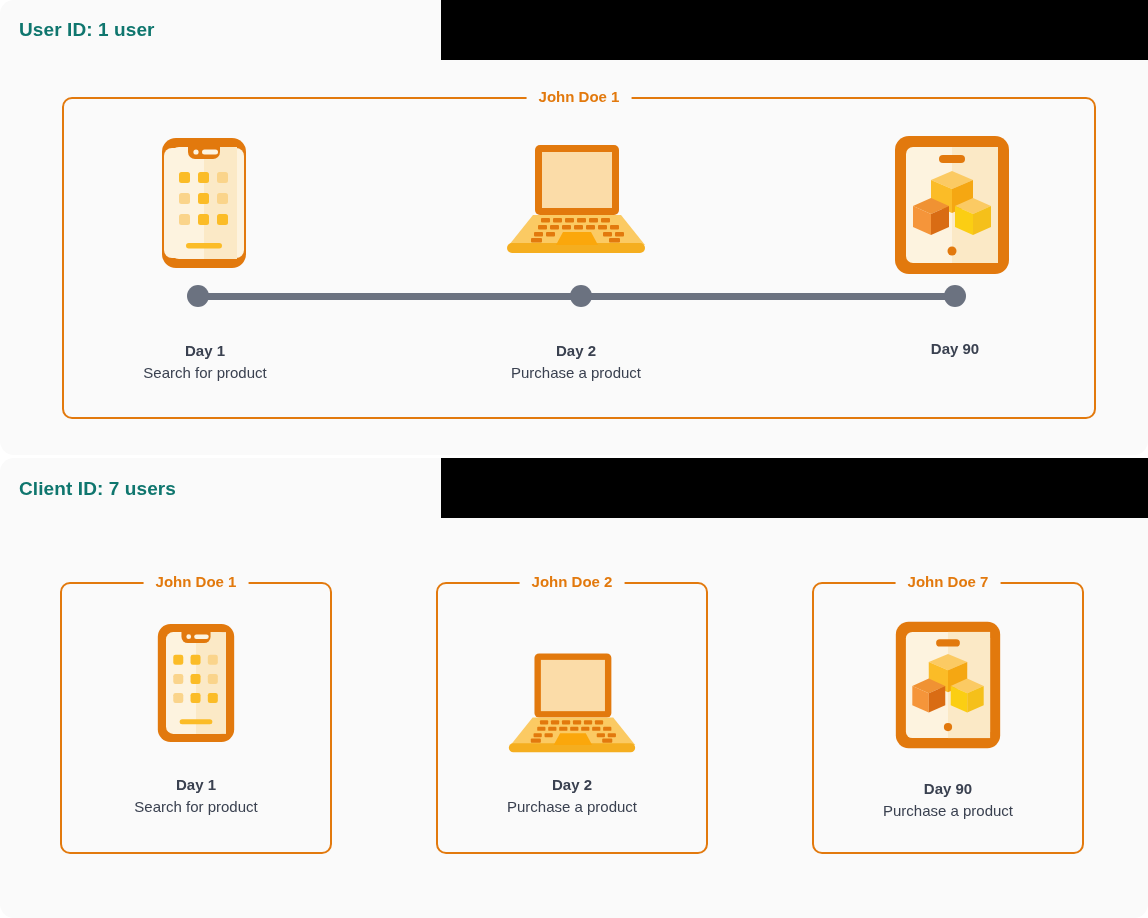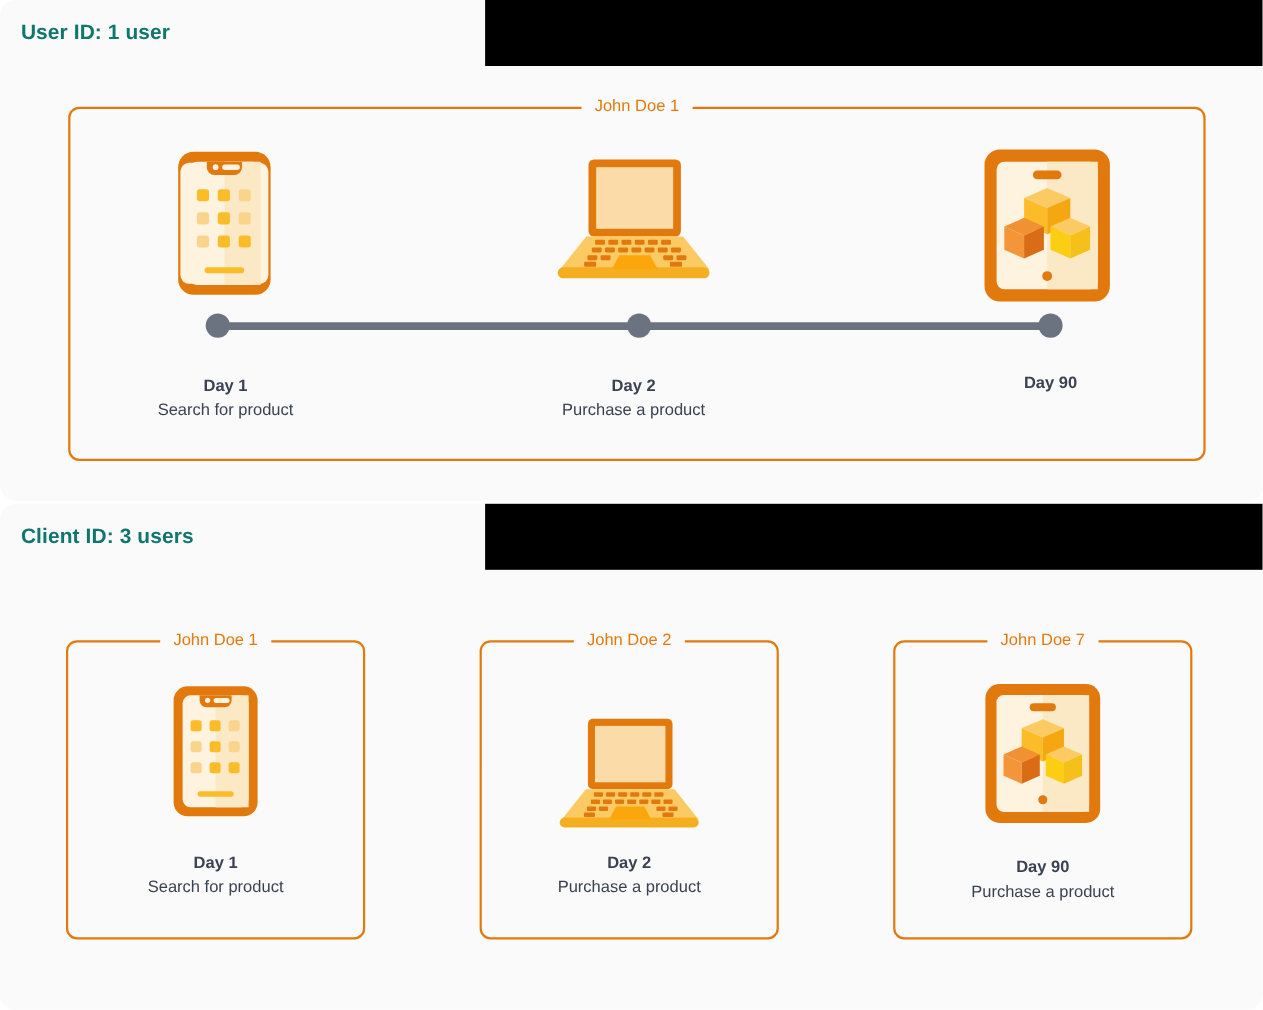--- a/index.html
+++ b/index.html
@@ -54,21 +54,21 @@
     background: transparent;
   }
   .fieldset-legend {
     position: absolute;
     top: -11px;
     left: 50%;
     transform: translateX(-50%);
     background: #fafafa;
     padding: 0 12px;
     font-size: 15px;
-    font-weight: normal;
+    font-weight: bold;
     color: #e2790d;
     white-space: nowrap;
     line-height: 18px;
     text-align: right;
   }
 
   #journey-box { left: 62px; top: 97px; width: 1034px; height: 322px; }
 
   #user-box-0 { left: 60px;  top: 582px; width: 272px; height: 272px; }
   #user-box-1 { left: 436px; top: 582px; width: 272px; height: 272px; }
@@ -256,21 +256,21 @@
   <div class="step-caption" id="step-caption-1">
     <span class="step-day">Day 2</span>
     <span class="step-desc">Purchase a product</span>
   </div>
   <div class="step-caption" id="step-caption-2">
     <span class="step-day">Day 90</span>
   </div>
 
   <div class="card" id="card-bottom"></div>
 
-  <div class="section-title" id="title-client">Client ID: 3 users</div>
+  <div class="section-title" id="title-client">Client ID: 7 users</div>
 
   <div class="fieldset" id="user-box-0">
     <div class="fieldset-legend">John Doe 1</div>
     <div class="user-icon-wrap">
       <svg width="80" height="122" viewBox="0 0 88 134">
         <rect x="2" y="2" width="84" height="130" rx="14" fill="#E2790D"></rect>
         <rect x="11" y="11" width="66" height="112" rx="8" fill="#FDF3DF"></rect>
         <rect x="44" y="11" width="33" height="112" fill="#FBE9C6"></rect>
         <path d="M28 11 h32 v5 a7 7 0 0 1 -7 7 h-18 a7 7 0 0 1 -7 -7 z" fill="#E2790D"></path>
         <circle cx="36" cy="16" r="2.6" fill="#FDF3DF"></circle>

